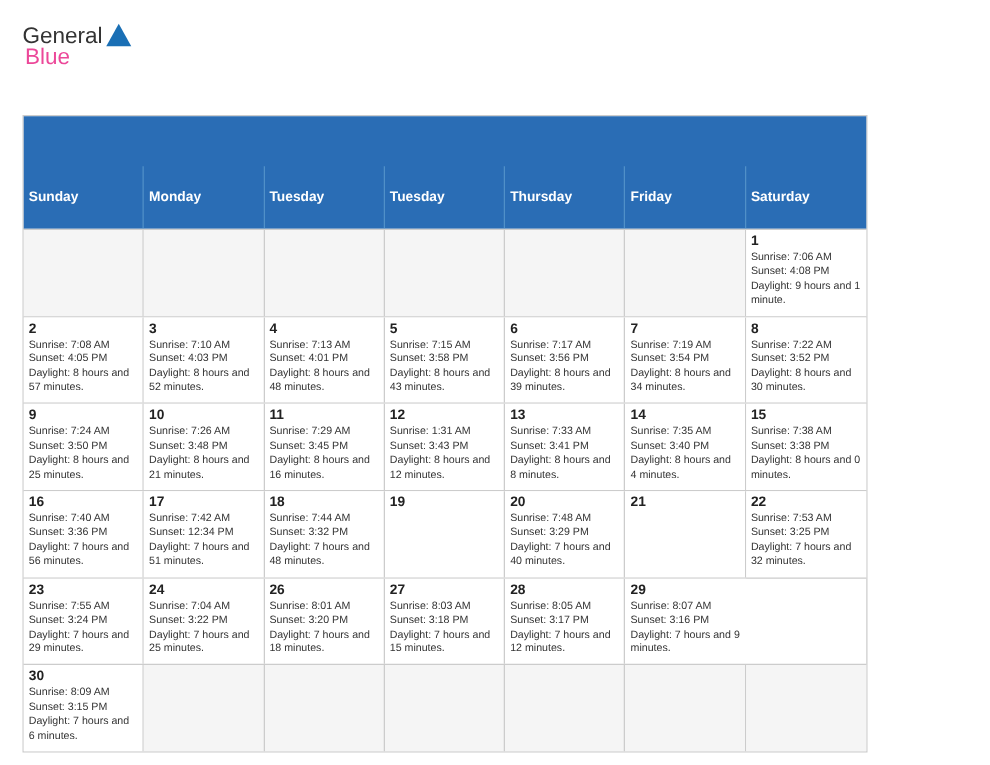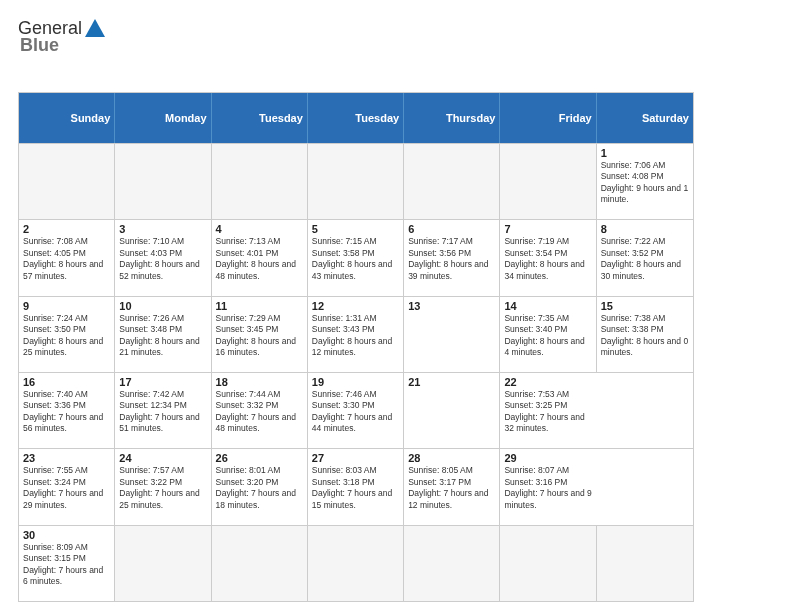--- a/index.html
+++ b/index.html
@@ -56,22 +56,23 @@
     .cal-header {
       display: grid;
       grid-template-columns: repeat(7, 1fr);
       background: #2a6db5;
     }
     .cal-header-cell {
       color: #fff;
       font-size: 11px;
       font-weight: bold;
       padding: 19px 4px;
-      text-align: right;
+      text-align: left;
       border-right: 1px solid #5090c8;
+      margin-top: 40px;
     }
     .cal-header-cell:last-child { border-right: none; }
     .cal-body {
       flex: 1;
       display: grid;
       grid-template-rows: repeat(6, 1fr);
     }
     .cal-row {
       display: grid;
       grid-template-columns: repeat(7, 1fr);
@@ -109,21 +110,21 @@
     <div class="logo">
       <div style="display:flex;flex-direction:column;align-items:flex-start;">
         <div style="display:flex;align-items:center;">
           <span class="logo-text">
             <span>General</span>
           </span>
           <svg width="22" height="20" viewBox="0 0 22 20" style="margin-left:2px;margin-top:-2px;">
             <polygon points="11,1 21,19 1,19" fill="#1a6fb5"></polygon>
           </svg>
         </div>
-        <span style="font-size:18px;color:#737373;font-family:Arial;margin-top:-4px;margin-left:2px;font-weight:bold;">Blue</span>
+        <span style="font-size:18px;color:#ec4899;font-family:Arial;margin-top:-4px;margin-left:2px;">Blue</span>
       </div>
     </div>
     <div class="title-block">
       <h1></h1>
       <h2></h2>
     </div>
   </div>
 
   <div class="calendar">
     <div class="cal-header" id="cal-header">
@@ -226,20 +227,24 @@
           </div>
           <div class="cal-cell">
             <span class="day-number">12</span>
             <div class="day-info">Sunrise: 1:31 AM
 Sunset: 3:43 PM
 Daylight: 8 hours
 and 12 minutes.</div>
           </div>
           <div class="cal-cell">
             <span class="day-number">13</span>
+            <div class="day-info">Sunrise: 7:33 AM
+Sunset: 3:41 PM
+Daylight: 8 hours
+and 8 minutes.</div>
           </div>
           <div class="cal-cell">
             <span class="day-number">14</span>
             <div class="day-info">Sunrise: 7:35 AM
 Sunset: 3:40 PM
 Daylight: 8 hours
 and 4 minutes.</div>
           </div>
           <div class="cal-cell">
             <span class="day-number">15</span>
@@ -266,24 +271,27 @@
           </div>
           <div class="cal-cell">
             <span class="day-number">18</span>
             <div class="day-info">Sunrise: 7:44 AM
 Sunset: 3:32 PM
 Daylight: 7 hours
 and 48 minutes.</div>
           </div>
           <div class="cal-cell">
             <span class="day-number">19</span>
-            <div class="day-info">Sunrise: 7:46 AM
-Sunset: 3:30 PM
-Daylight: 7 hours
-and 44 minutes.</div>
+          </div>
+          <div class="cal-cell">
+            <span class="day-number">20</span>
+            <div class="day-info">Sunrise: 7:48 AM
+Sunset: 3:29 PM
+Daylight: 7 hours
+and 40 minutes.</div>
           </div>
           <div class="cal-cell">
             <span class="day-number">21</span>
           </div>
           <div class="cal-cell">
             <span class="day-number">22</span>
             <div class="day-info">Sunrise: 7:53 AM
 Sunset: 3:25 PM
 Daylight: 7 hours
 and 32 minutes.</div>
@@ -292,21 +300,21 @@
         <div class="cal-row">
           <div class="cal-cell">
             <span class="day-number">23</span>
             <div class="day-info">Sunrise: 7:55 AM
 Sunset: 3:24 PM
 Daylight: 7 hours
 and 29 minutes.</div>
           </div>
           <div class="cal-cell">
             <span class="day-number">24</span>
-            <div class="day-info">Sunrise: 7:57 AM
+            <div class="day-info">Sunrise: 7:04 AM
 Sunset: 3:22 PM
 Daylight: 7 hours
 and 25 minutes.</div>
           </div>
           <div class="cal-cell">
             <span class="day-number">26</span>
             <div class="day-info">Sunrise: 8:01 AM
 Sunset: 3:20 PM
 Daylight: 7 hours
 and 18 minutes.</div>

